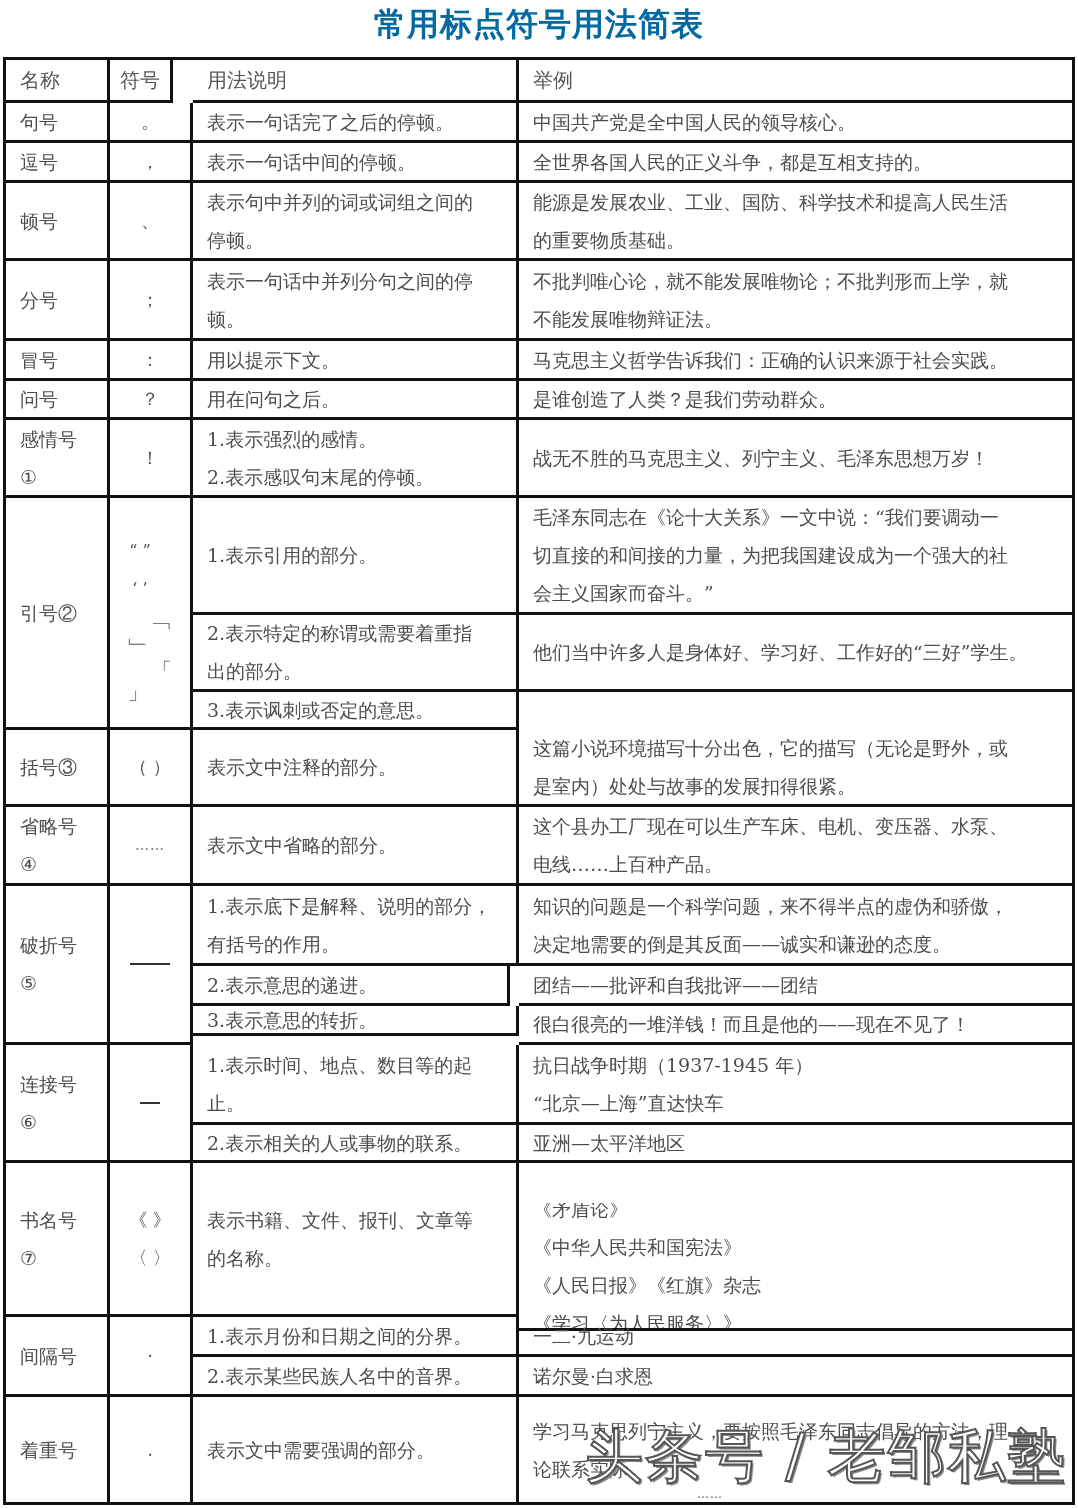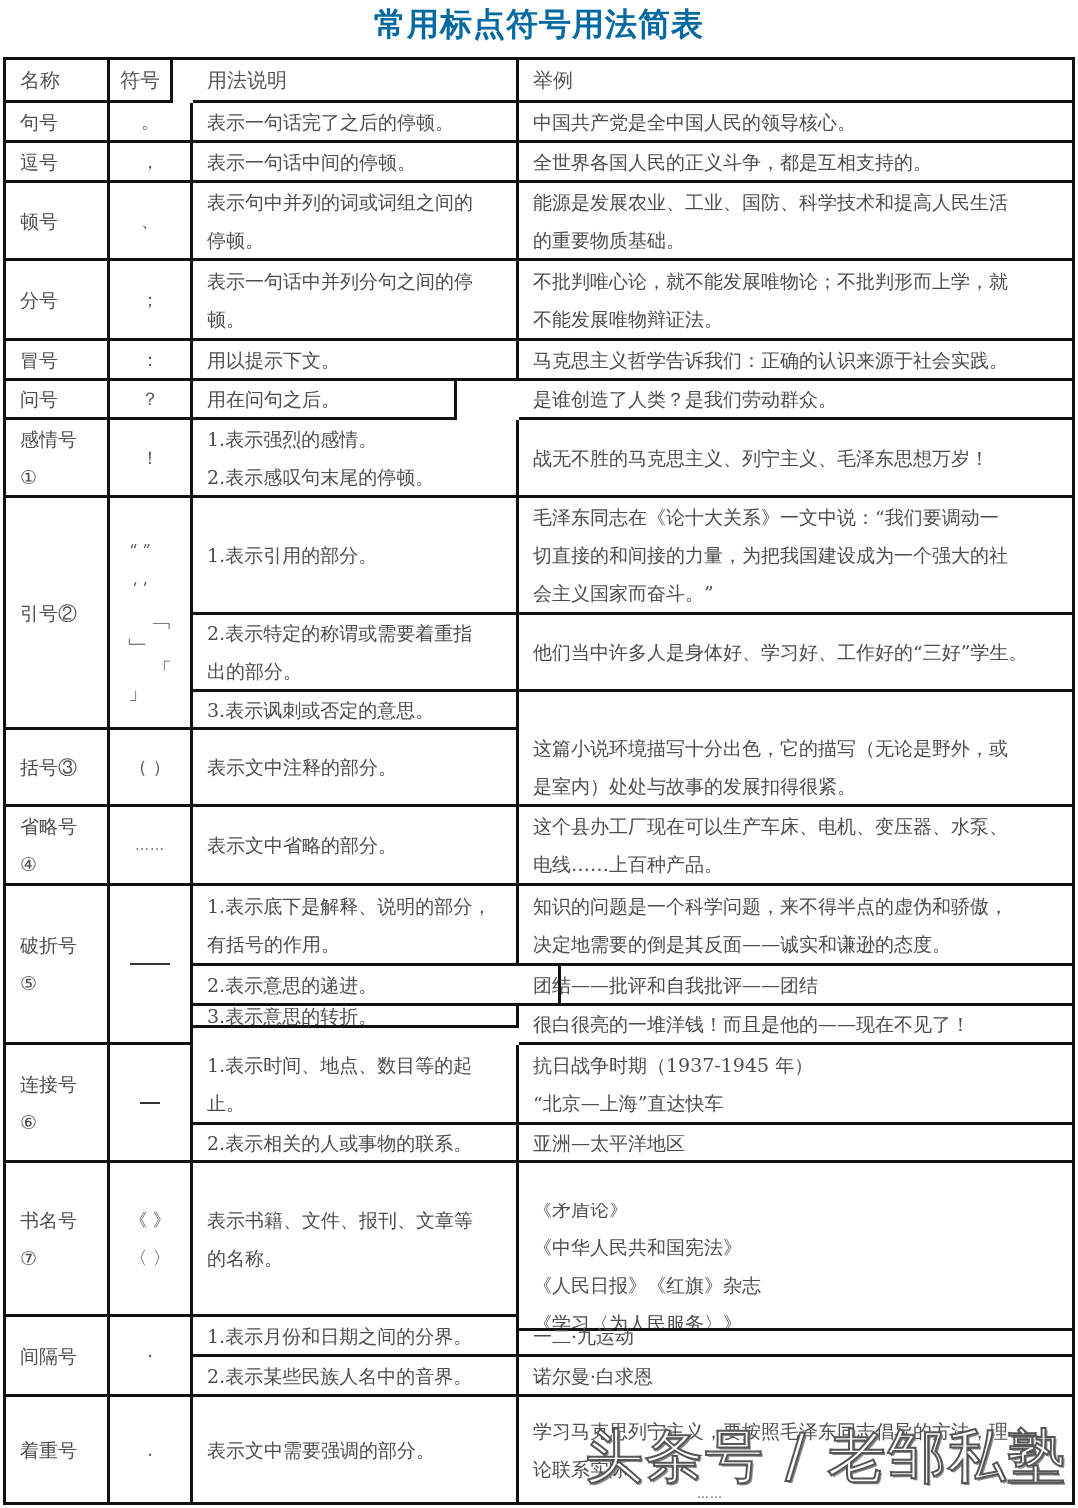--- a/index.html
+++ b/index.html
@@ -119,21 +119,21 @@
   <div class="cell lastcol" style="left:513px;top:281px;width:553px;height:40px;">
       <span class="txt">马克思主义哲学告诉我们：正确的认识来源于社会实践。</span>
     </div>
 
   <div class="cell" style="left:0;top:321px;width:104px;height:39px;">
       <span class="txt">问号</span>
     </div>
   <div class="cell center sym" style="left:104px;top:321px;width:83px;height:39px;">
       <span class="txt">？</span>
     </div>
-  <div class="cell" style="left:187px;top:321px;width:264px;height:39px;">
+  <div class="cell" style="left:187px;top:321px;width:326px;height:39px;">
       <span class="txt">用在问句之后。</span>
     </div>
   <div class="cell lastcol" style="left:513px;top:321px;width:553px;height:39px;">
       <span class="txt">是谁创造了人类？是我们劳动群众。</span>
     </div>
 
   <div class="cell" style="left:0;top:360px;width:104px;height:78px;">
       <span class="txt">感情号
 ①</span>
     </div>
@@ -221,27 +221,27 @@
       <span class="dash-long"></span>
     </div>
   <div class="cell" style="left:187px;top:826px;width:326px;height:80px;">
       <span class="txt">1.表示底下是解释、说明的部分，
 有括号的作用。</span>
     </div>
   <div class="cell lastcol" style="left:513px;top:826px;width:553px;height:80px;">
       <span class="txt">知识的问题是一个科学问题，来不得半点的虚伪和骄傲，
 决定地需要的倒是其反面——诚实和谦逊的态度。</span>
     </div>
-  <div class="cell" style="left:187px;top:906px;width:368px;height:40px;">
+  <div class="cell" style="left:187px;top:906px;width:317px;height:40px;">
       <span class="txt">2.表示意思的递进。</span>
     </div>
   <div class="cell lastcol" style="left:513px;top:906px;width:553px;height:40px;">
       <span class="txt">团结——批评和自我批评——团结</span>
     </div>
-  <div class="cell" style="left:187px;top:946px;width:326px;height:22px;">
+  <div class="cell" style="left:187px;top:946px;width:326px;height:30px;">
       <span class="txt">3.表示意思的转折。</span>
     </div>
   <div class="cell lastcol" style="left:513px;top:946px;width:553px;height:39px;">
       <span class="txt">很白很亮的一堆洋钱！而且是他的——现在不见了！</span>
     </div>
 
   <div class="cell" style="left:0;top:985px;width:104px;height:118px;">
       <span class="txt">连接号
 ⑥</span>
     </div>

